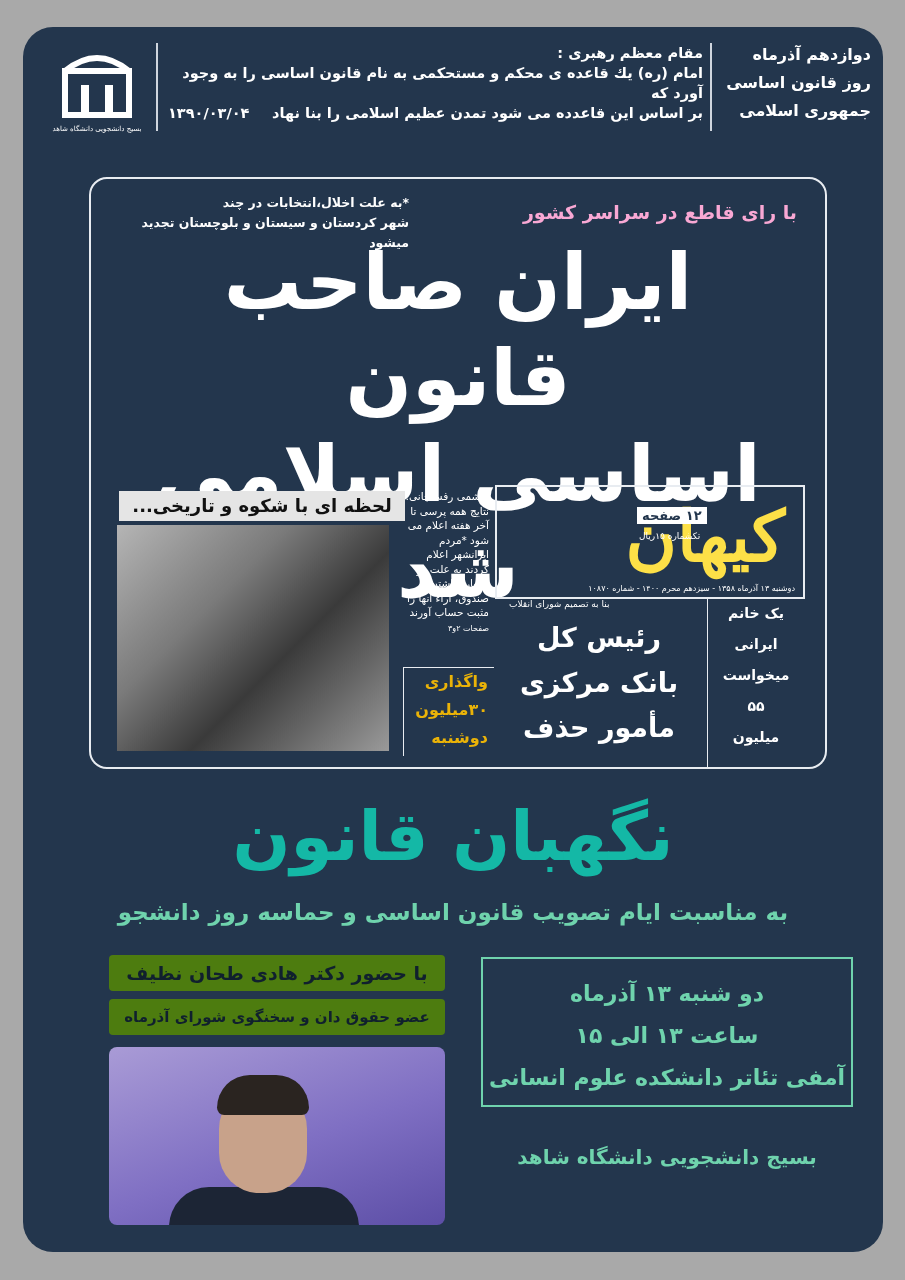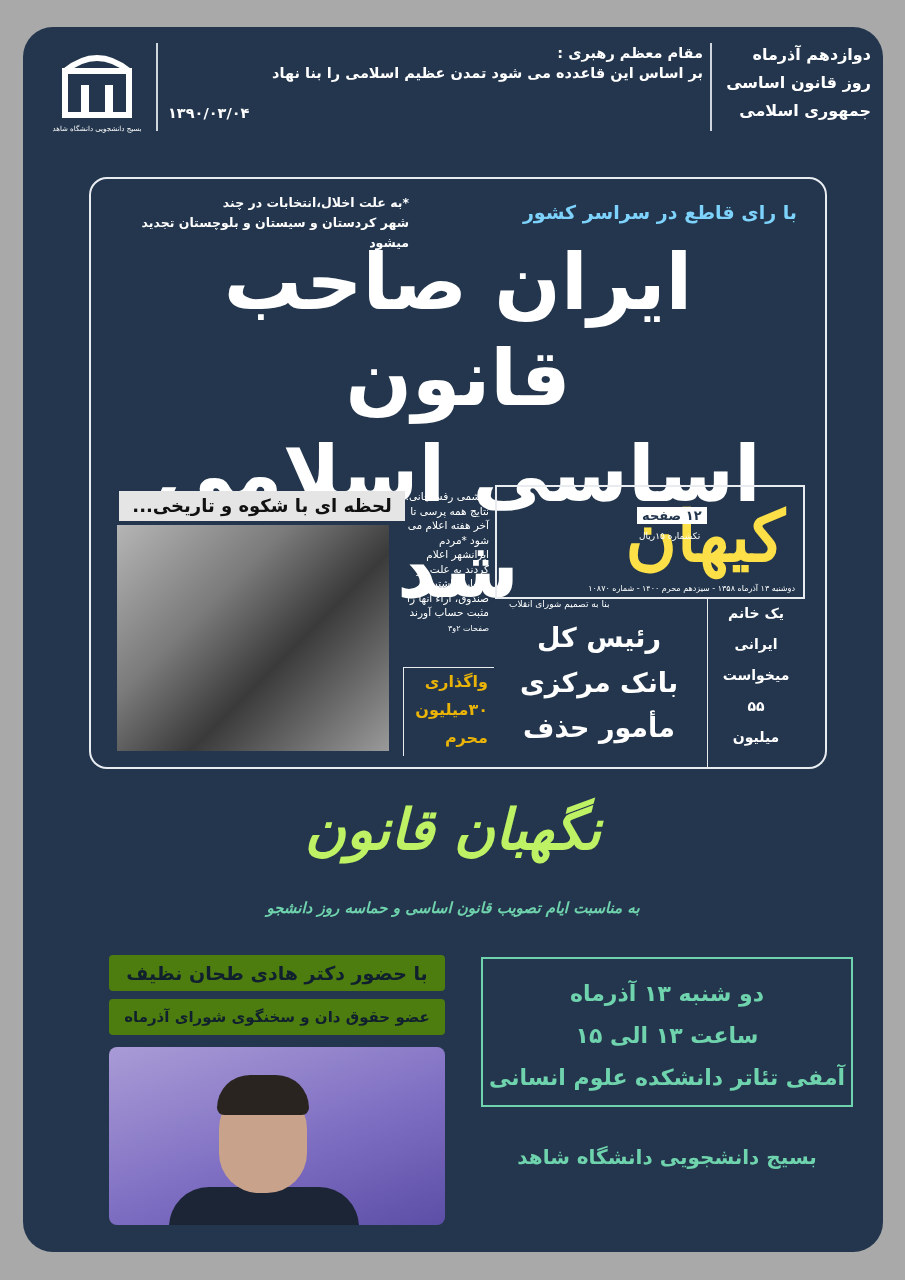--- a/index.html
+++ b/index.html
@@ -7,39 +7,39 @@
   .poster{position:absolute;left:23px;top:27px;width:860px;height:1225px;background:#23364d;border-radius:30px;overflow:hidden;}
   .rtl{direction:rtl;}
   
   .logo{position:absolute;left:28px;top:18px;width:92px;height:92px;}
   .vline{position:absolute;width:2px;background:#cfd6de;}
   .quote{position:absolute;left:140px;top:16px;width:540px;color:#fff;font-size:14.5px;font-weight:bold;line-height:20px;text-align:right;}
   .quote .date{position:absolute;left:5px;top:60px;direction:ltr;}
   .occasion{position:absolute;right:12px;top:14px;width:150px;color:#fff;font-weight:bold;font-size:16px;line-height:28px;text-align:right;}
   
   .paper{position:absolute;left:66px;top:150px;width:734px;height:588px;border:2px solid #e8ecf1;border-radius:18px;}
-  .sub-head{position:absolute;right:28px;top:22px;color:#7dd3fc;font-weight:bold;font-size:19px;}
+  .sub-head{position:absolute;right:28px;top:22px;color:#f9a8d4;font-weight:bold;font-size:19px;}
   .note{position:absolute;left:28px;top:14px;width:290px;color:#fff;font-size:12.5px;line-height:20px;text-align:right;font-weight:bold;}
   .headline{position:absolute;left:18px;right:18px;top:55px;color:#fff;font-weight:900;font-size:78px;line-height:96px;text-align:center;letter-spacing:-1px;}
   .moment{position:absolute;left:28px;top:312px;width:286px;height:30px;background:#e5e5e5;color:#111;font-weight:bold;font-size:18px;line-height:30px;text-align:center;}
   .photo{position:absolute;left:26px;top:346px;width:272px;height:226px;background:linear-gradient(135deg,#b5b5b5 0%,#7a7a7a 35%,#3a3a3a 60%,#9a9a9a 100%);}
   .col{position:absolute;left:310px;top:310px;width:88px;color:#fff;font-size:10.5px;line-height:14.5px;text-align:right;}
   .col-box{position:absolute;left:312px;top:488px;width:90px;height:88px;border-left:1.5px solid #e8ecf1;border-top:1.5px solid #e8ecf1;}
   .col-box div{color:#eab308;font-weight:bold;font-size:16px;line-height:28px;text-align:right;padding-right:6px;}
   .masthead{position:absolute;left:404px;top:306px;width:306px;height:110px;border:2px solid #e8ecf1;}
   .mast-name{position:absolute;right:18px;top:10px;color:#fde047;font-size:70px;font-weight:bold;line-height:80px;font-family:"DejaVu Serif",serif;}
   .pages{position:absolute;left:140px;top:20px;background:#fff;color:#23364d;font-weight:bold;font-size:13px;padding:1px 5px;}
   .price{position:absolute;left:142px;top:44px;color:#fff;font-size:9px;}
   .mast-date{position:absolute;left:8px;right:8px;bottom:4px;color:#fff;font-size:8px;text-align:right;}
   .council{position:absolute;left:418px;top:420px;color:#fff;font-size:9px;}
   .bank{position:absolute;left:418px;top:436px;width:180px;color:#fff;font-weight:bold;font-size:27px;line-height:45px;text-align:center;}
   .woman{position:absolute;left:616px;top:418px;width:96px;height:170px;border-left:1.5px solid #e8ecf1;border-top:1.5px solid #e8ecf1;color:#fff;font-weight:bold;font-size:14px;line-height:31px;text-align:center;}
   
-  .guardian{position:absolute;left:0;right:0;top:770px;color:#bef264;font-weight:900;font-size:56px;text-align:center;letter-spacing:4px;font-style:italic;}
-  .guardian-sub{position:absolute;left:0;right:0;top:872px;color:#6fd3ad;font-weight:900;font-size:15px;text-align:center;font-style:italic;}
+  .guardian{position:absolute;left:0;right:0;top:770px;color:#14b8a6;font-weight:900;font-size:68px;text-align:center;letter-spacing:4px;}
+  .guardian-sub{position:absolute;left:0;right:0;top:872px;color:#6fd3ad;font-weight:900;font-size:23px;text-align:center;}
   .pill{position:absolute;left:86px;background:#4d7c0f;color:#10202e;font-weight:bold;text-align:center;border-radius:4px;}
   .guest-photo{position:absolute;left:86px;top:1020px;width:336px;height:178px;background:linear-gradient(160deg,#a99bd6 0%,#7f6fc3 55%,#5c4ea6 100%);border-radius:8px;overflow:hidden;}
   .face{position:absolute;left:110px;top:38px;width:88px;height:108px;background:#c8a28a;border-radius:44px 44px 40px 40px;}
   .hair{position:absolute;left:108px;top:28px;width:92px;height:40px;background:#2a2420;border-radius:46px 46px 10px 10px;}
   .suit{position:absolute;left:60px;top:140px;width:190px;height:50px;background:#1c2535;border-radius:40px 40px 0 0;}
   .event{position:absolute;left:458px;top:930px;width:372px;height:150px;border:2px solid #6fd3ad;color:#6fd3ad;font-weight:900;font-size:22px;line-height:42px;text-align:center;padding-top:14px;box-sizing:border-box;}
   .org{position:absolute;left:458px;top:1118px;width:372px;color:#6fd3ad;font-weight:900;font-size:20px;text-align:center;}
 </style>
 </head>
 <body>
@@ -51,20 +51,21 @@
     <path d="M14 26 Q46 0 78 26" fill="none" stroke="#fff" stroke-width="6"></path>
     <rect x="30" y="40" width="8" height="30" fill="#fff"></rect>
     <rect x="54" y="40" width="8" height="30" fill="#fff"></rect>
     <text x="46" y="86" fill="#fff" font-size="7" text-anchor="middle" font-family="DejaVu Sans, sans-serif">بسیج دانشجویی دانشگاه شاهد</text>
   </svg>
   <div class="vline" style="left:133px;top:16px;height:88px;"></div>
   <div class="vline" style="left:687px;top:16px;height:88px;"></div>
 
   <div class="quote rtl">
     <div>مقام معظم رهبری :</div>
+    <div>امام (ره) يك قاعده ی محکم و مستحکمی به نام قانون اساسی را به وجود آورد که</div>
     <div>بر اساس این قاعدده می شود تمدن عظیم اسلامی را بنا نهاد</div>
     <div class="date">۱۳۹۰/۰۳/۰۴</div>
   </div>
 
   <div class="occasion rtl">
     <div>دوازدهم آذرماه</div>
     <div>روز قانون اساسی</div>
     <div>جمهوری اسلامی</div>
   </div>
 
@@ -80,21 +81,21 @@
     </div>
     <div class="moment rtl">لحظه ای با شکوه و تاریخی...</div>
     <div class="photo"></div>
     <div class="col rtl">
       <span>هاشمی رفسنجانی: نتایج همه پرسی تا آخر هفته اعلام می شود *مردم ایرانشهر اعلام کردند به علت در اختیار نداشتن صندوق، آراء آنها را مثبت حساب آورند</span>
       <div style="font-size:8px;margin-top:2px;">صفحات ۲و۳</div>
     </div>
     <div class="col-box rtl">
       <div>واگذاری</div>
       <div>۳۰میلیون</div>
-      <div>محرم</div>
+      <div>دوشنبه</div>
     </div>
     <div class="masthead">
       <div class="mast-name">کیهان</div>
       <div class="pages rtl">۱۲ صفحه</div>
       <div class="price rtl">تکشماره ۱۵ریال</div>
       <div class="mast-date rtl">دوشنبه ۱۳ آذرماه ۱۳۵۸ - سیزدهم محرم ۱۴۰۰ - شماره ۱۰۸۷۰</div>
     </div>
     <div class="council rtl">بنا به تصمیم شورای انقلاب</div>
     <div class="bank rtl">
       <div>رئیس کل</div>

